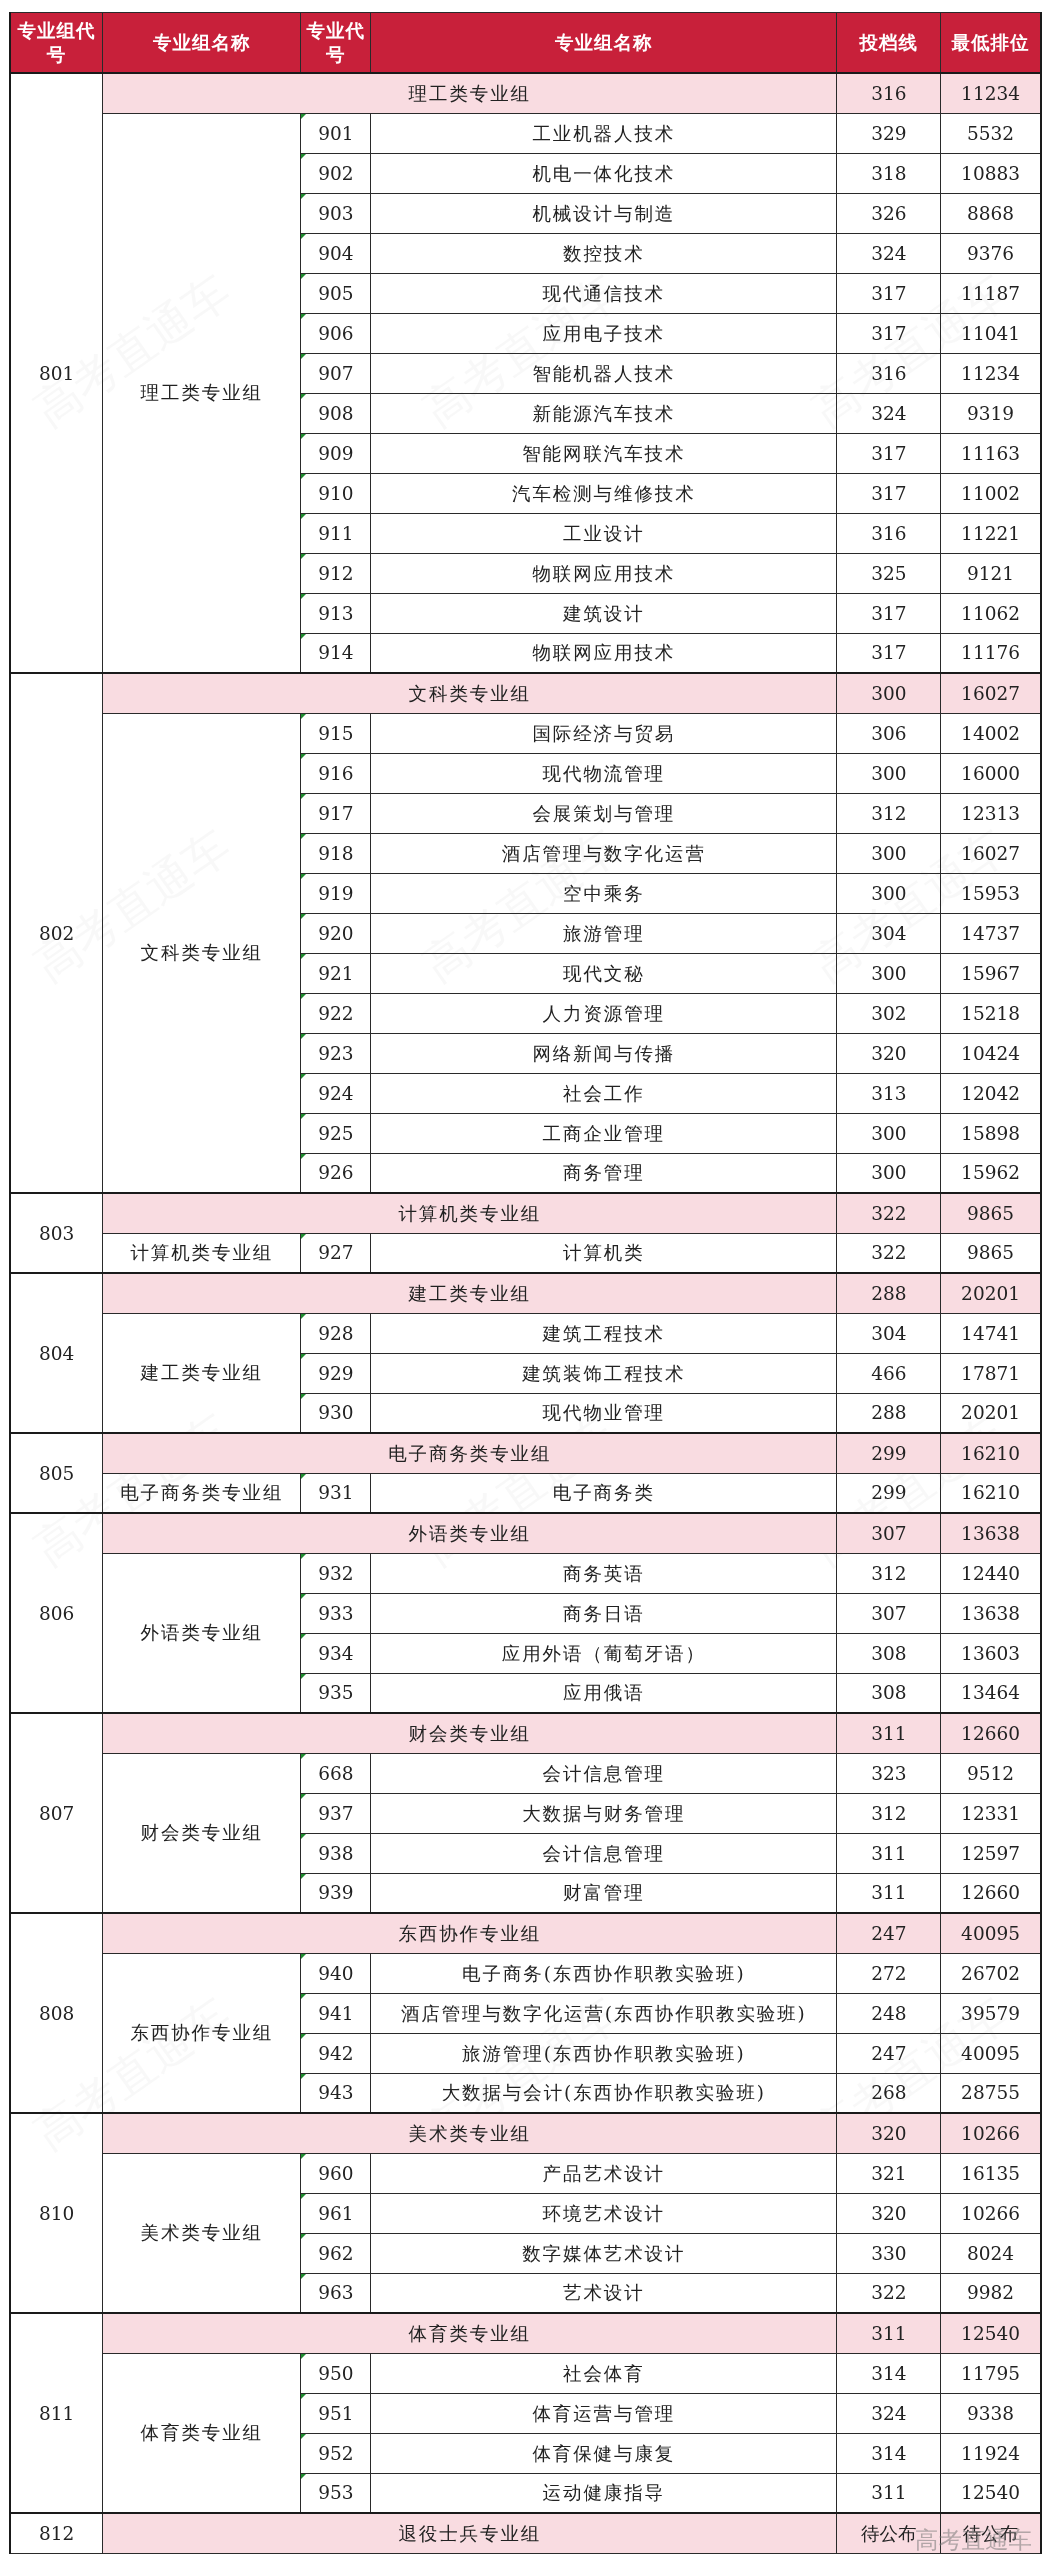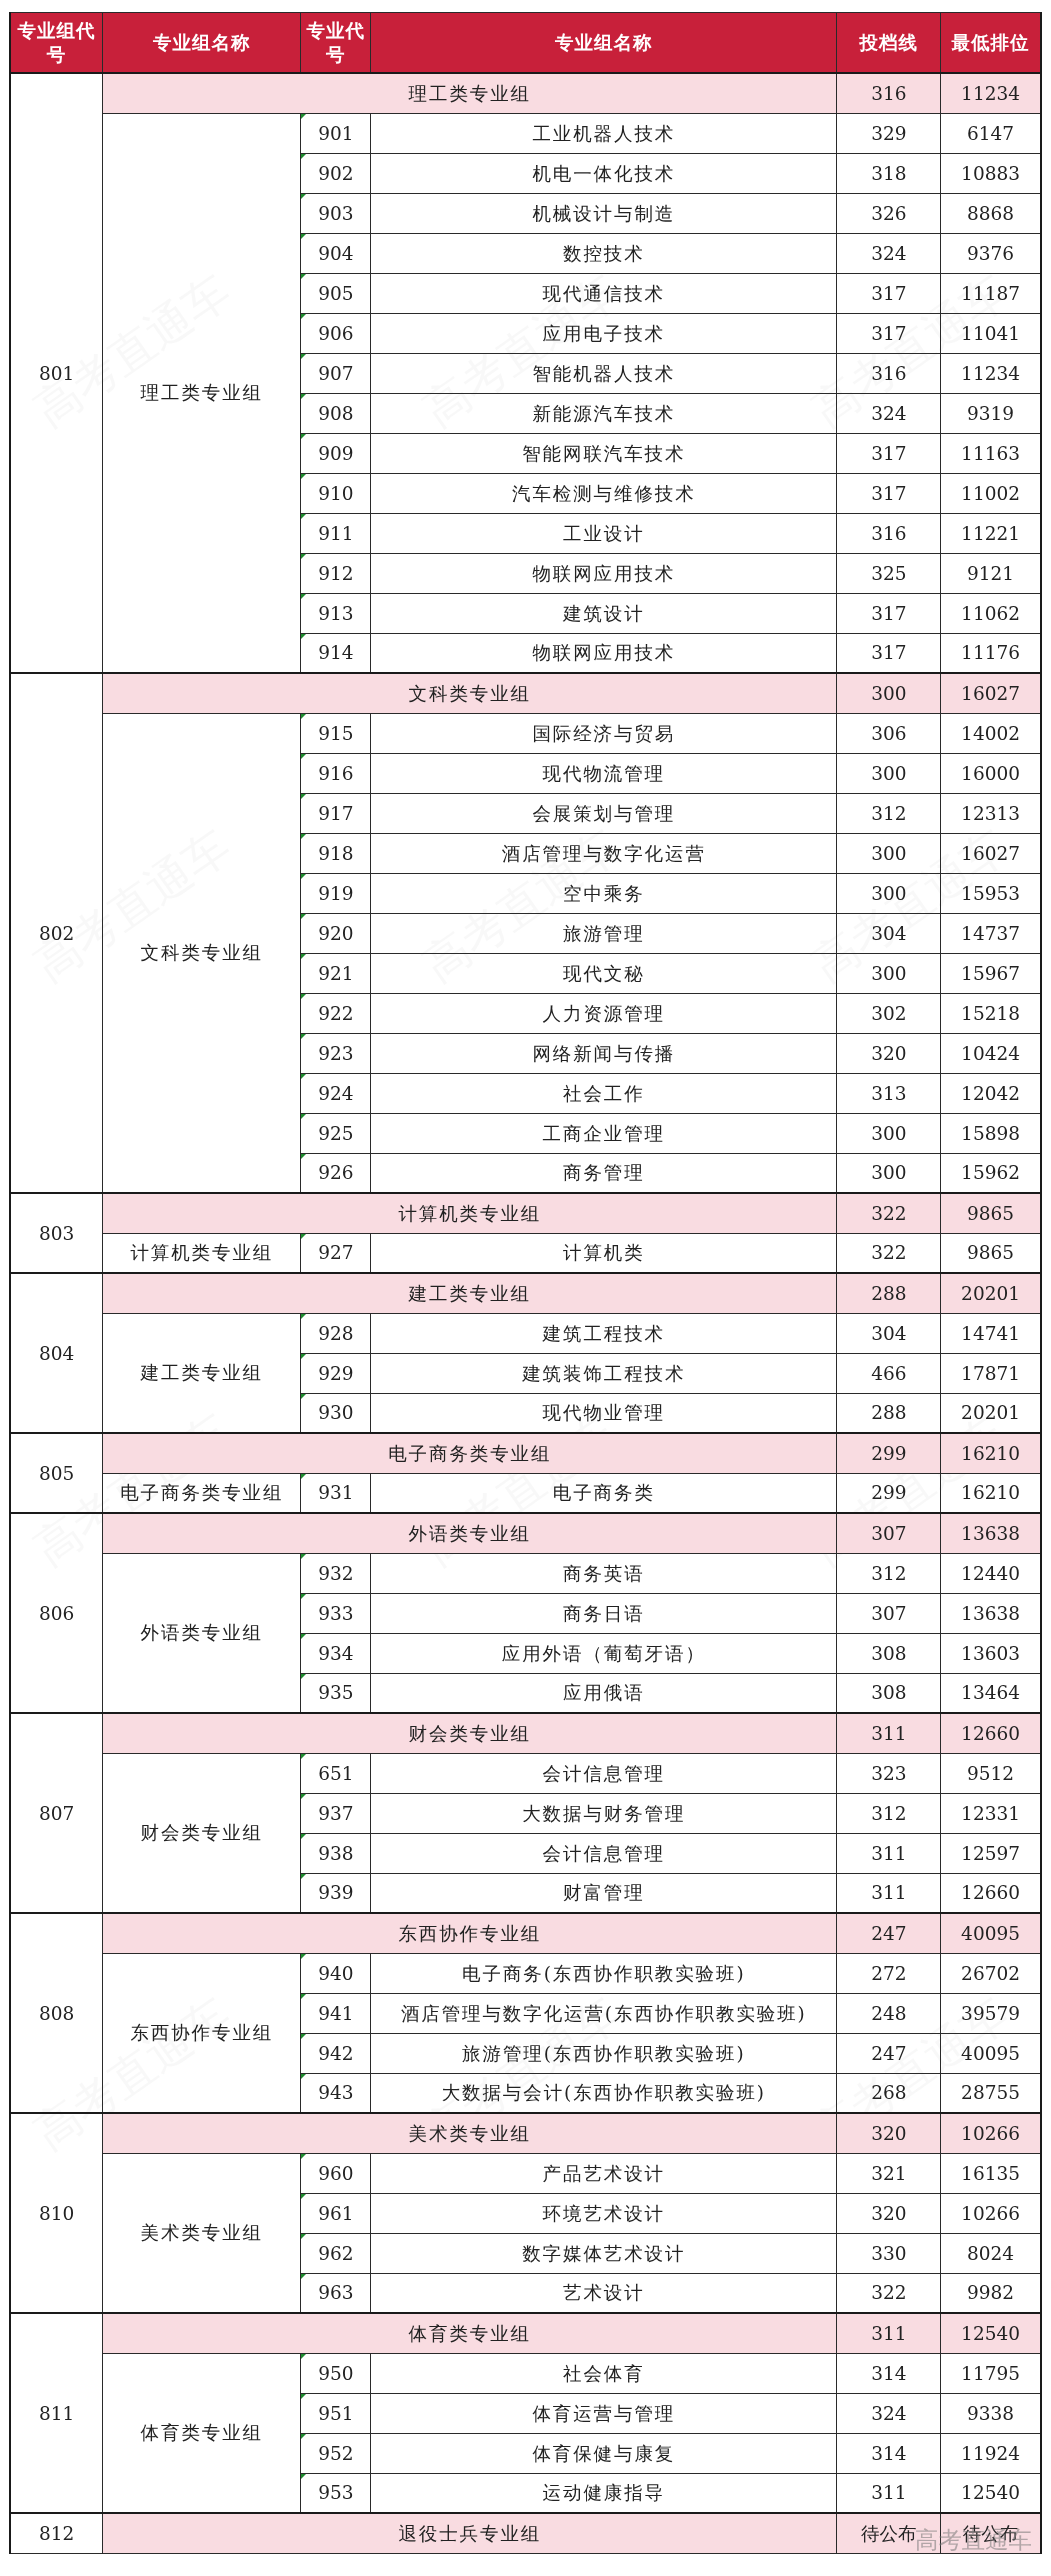--- a/index.html
+++ b/index.html
@@ -96,21 +96,21 @@
         <td class="outer-left" rowspan="15">801</td>
         <td class="group-header" colspan="3">理工类专业组</td>
         <td class="group-score">316</td>
         <td class="group-rank outer-right">11234</td>
       </tr>
       <tr>
         <td class="group-name-cell" rowspan="14">理工类专业组</td>
         <td class="code-cell">901</td>
         <td class="major-name">工业机器人技术</td>
         <td>329</td>
-        <td class="outer-right">6147</td>
+        <td class="outer-right">5532</td>
       </tr>
       <tr>
         <td class="code-cell">902</td>
         <td class="major-name">机电一体化技术</td>
         <td>318</td>
         <td class="outer-right">10883</td>
       </tr>
       <tr>
         <td class="code-cell">903</td>
         <td class="major-name">机械设计与制造</td>
@@ -345,21 +345,21 @@
         <td class="outer-right">13464</td>
       </tr>
       <tr class="group-start">
         <td class="outer-left" rowspan="5">807</td>
         <td class="group-header" colspan="3">财会类专业组</td>
         <td class="group-score">311</td>
         <td class="group-rank outer-right">12660</td>
       </tr>
       <tr>
         <td class="group-name-cell" rowspan="4">财会类专业组</td>
-        <td class="code-cell">651</td>
+        <td class="code-cell">668</td>
         <td class="major-name">会计信息管理</td>
         <td>323</td>
         <td class="outer-right">9512</td>
       </tr>
       <tr>
         <td class="code-cell">937</td>
         <td class="major-name">大数据与财务管理</td>
         <td>312</td>
         <td class="outer-right">12331</td>
       </tr>

